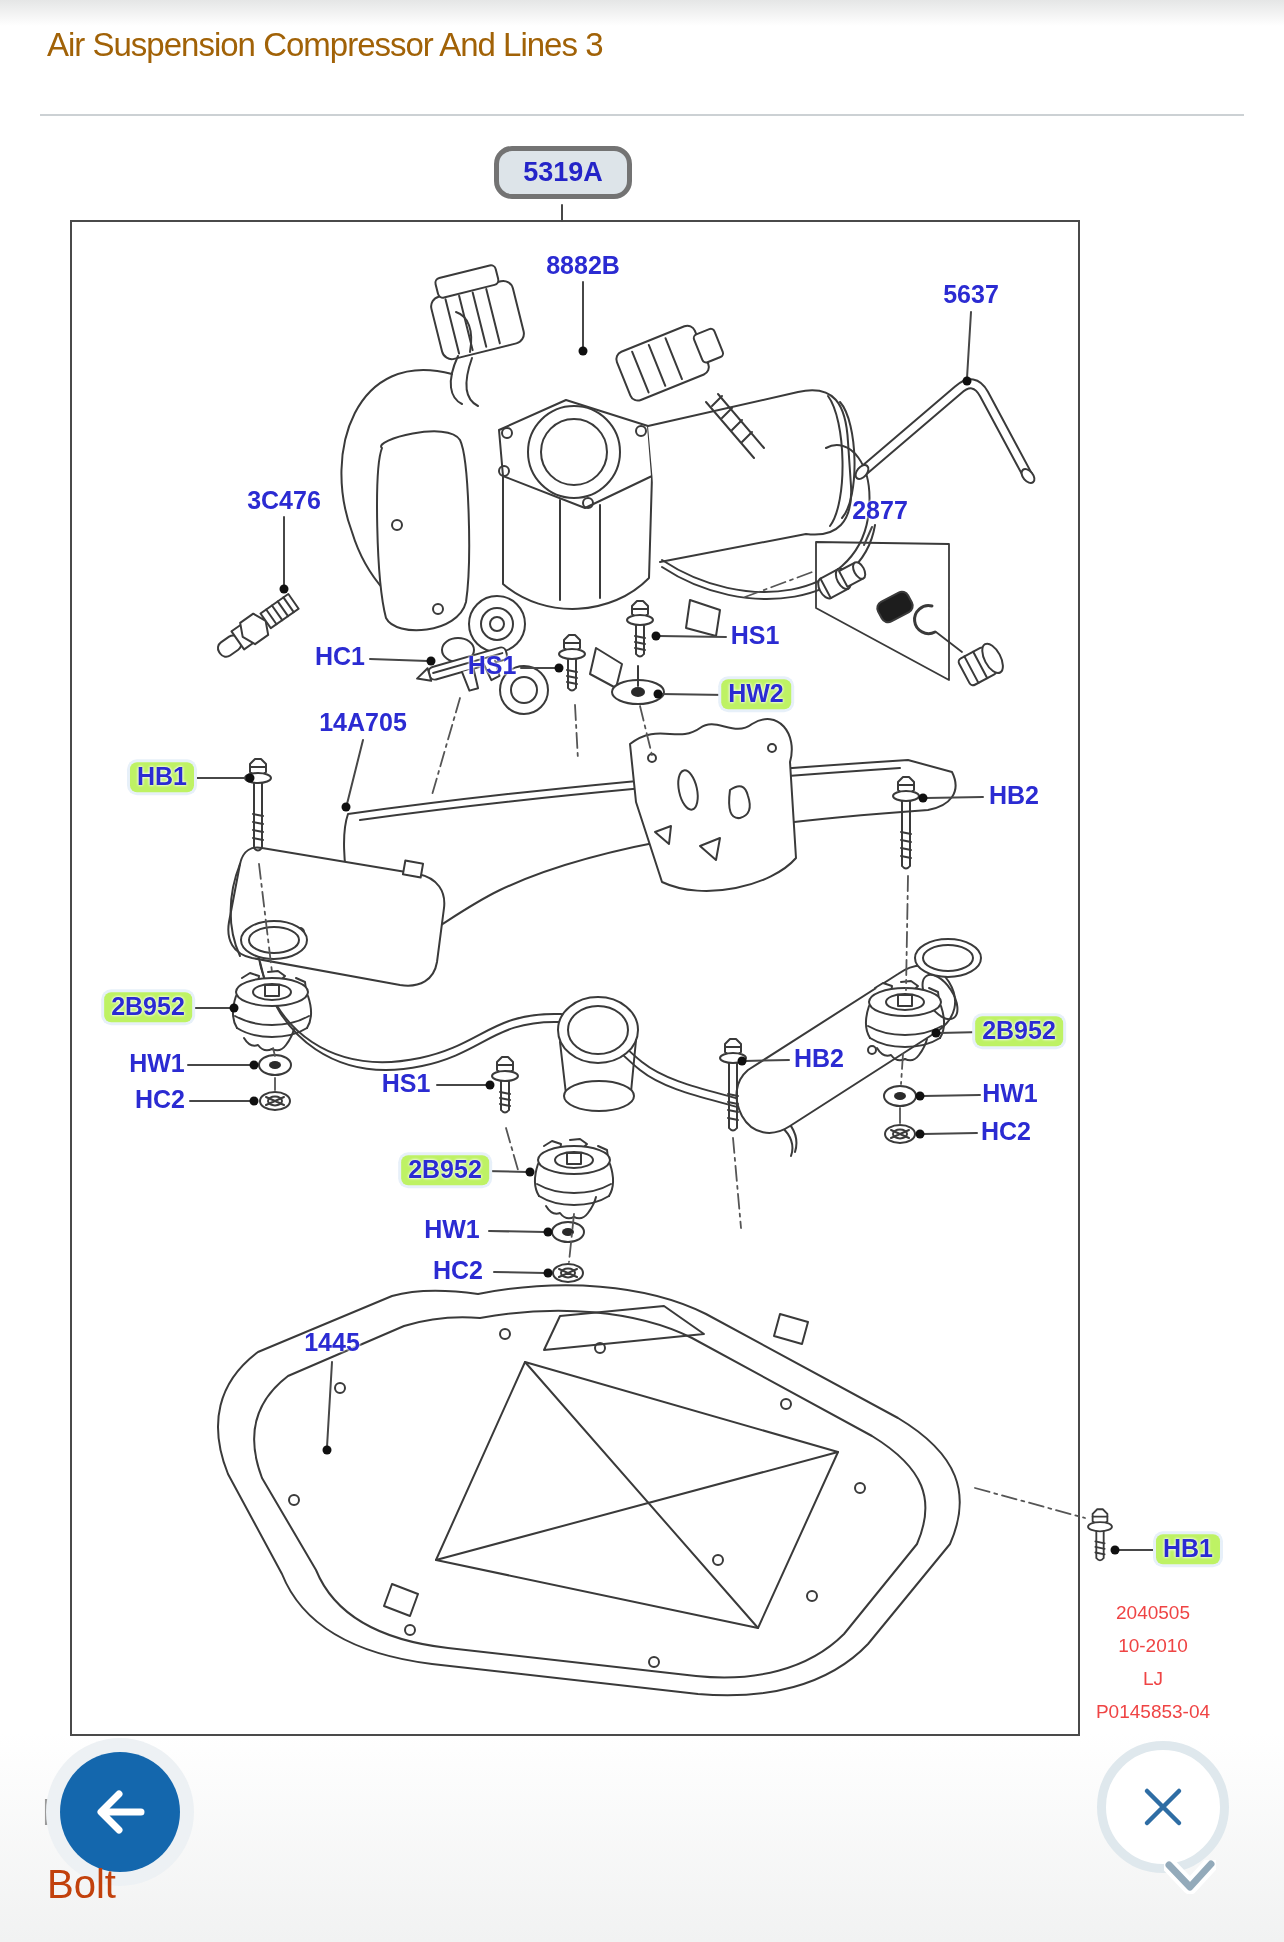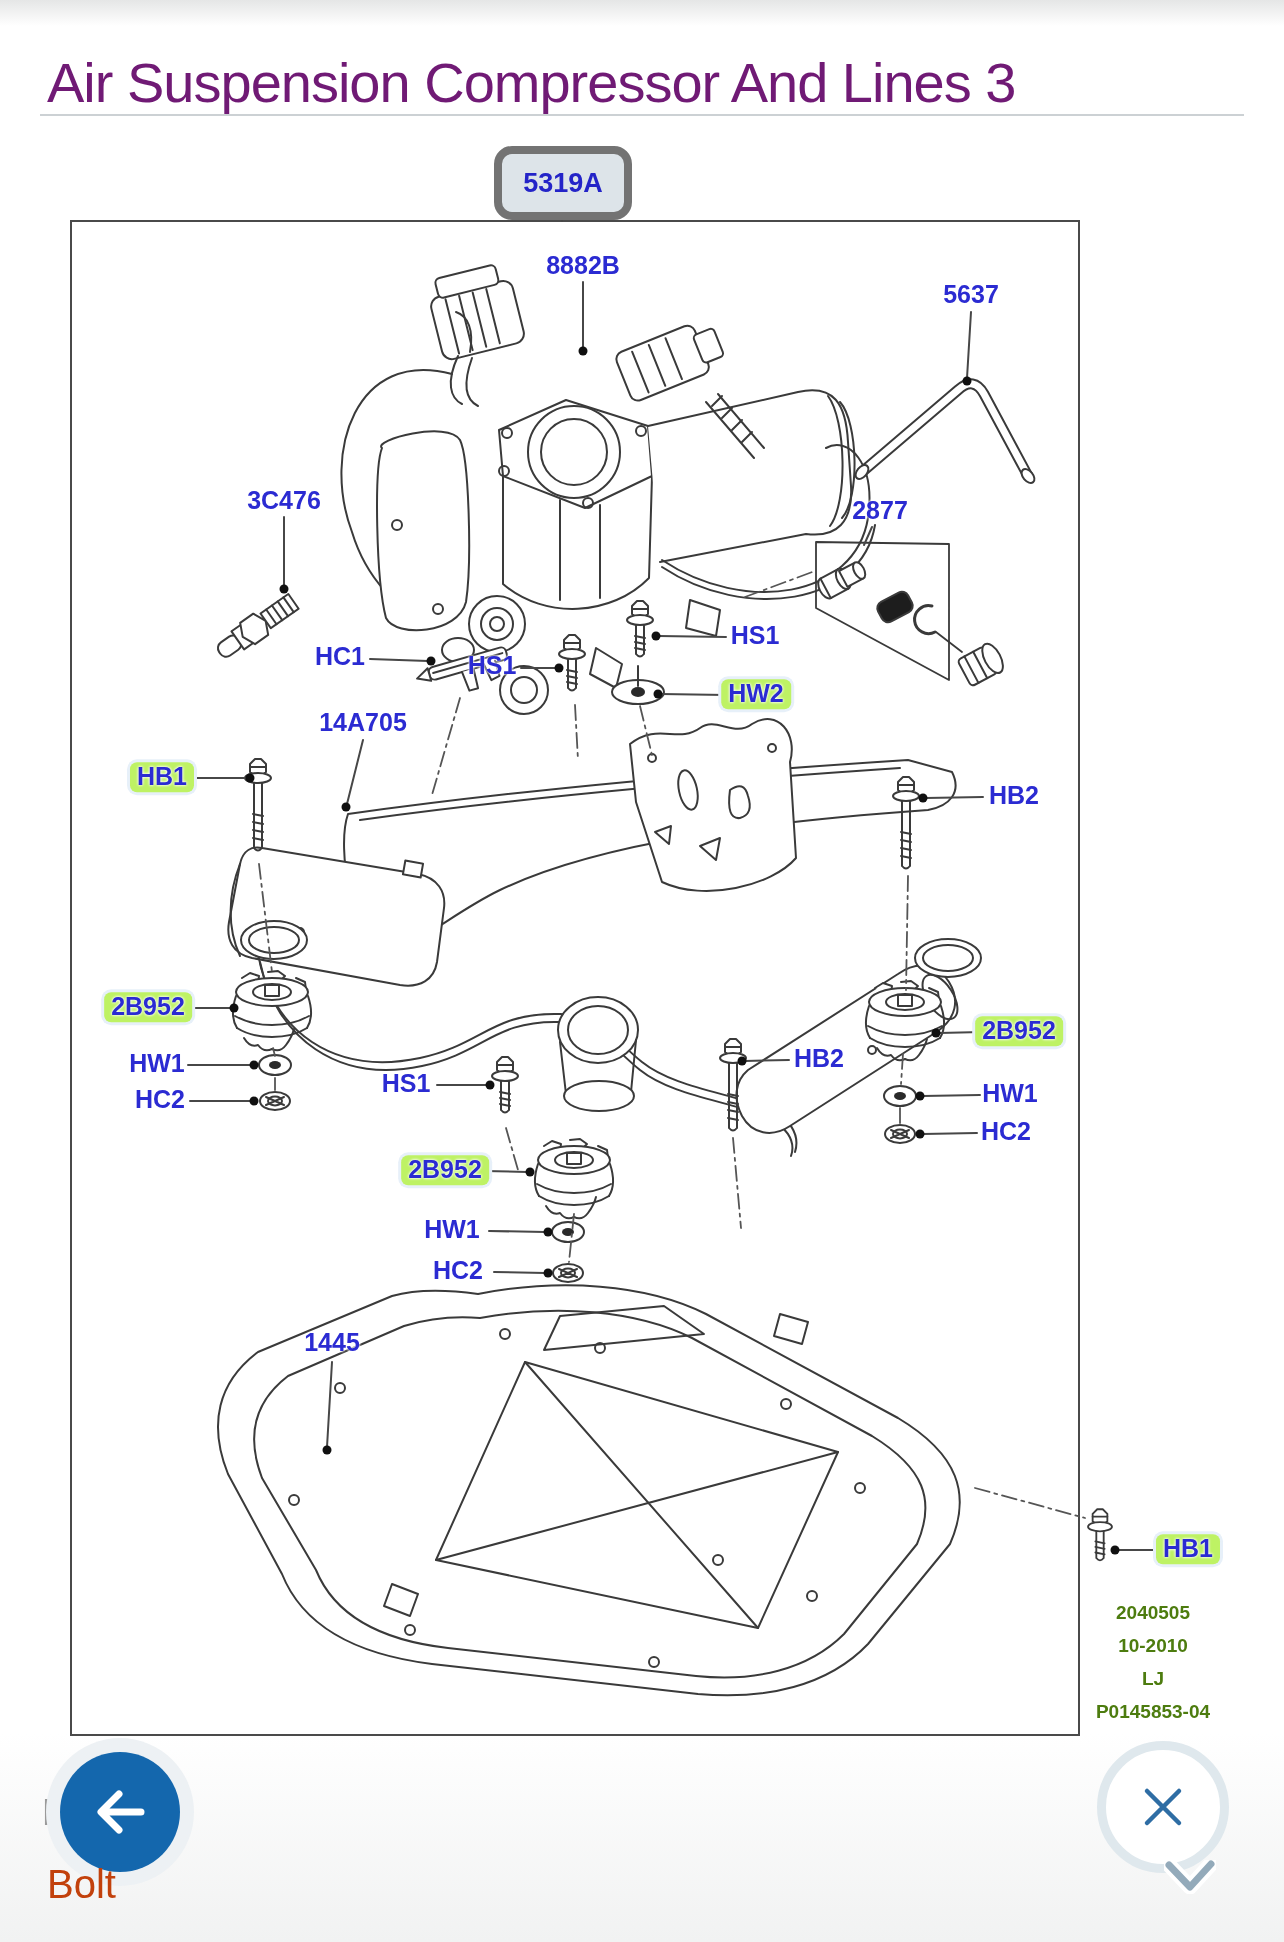--- a/index.html
+++ b/index.html
@@ -1,42 +1,42 @@
 <!DOCTYPE html>
 <html><head>
 <meta charset="utf-8">
 <style>
   html,body{margin:0;padding:0;}
   body{width:1284px;height:1942px;position:relative;background:#ffffff;
        font-family:"Liberation Sans", sans-serif;overflow:hidden;}
   .top-fade{position:absolute;left:0;top:0;width:1284px;height:26px;
        background:linear-gradient(#e5e6e6,#ffffff);}
-  .page-title{position:absolute;left:47px;top:12px;font-size:56px;letter-spacing:-1px;
-       color:#701a75;font-weight:500;white-space:nowrap;}
+  .page-title{position:absolute;left:47px;top:4px;font-size:33px;letter-spacing:-1px;
+       color:#a16207;font-weight:500;white-space:nowrap;}
   .title-divider{position:absolute;left:40px;top:114px;width:1204px;height:0;
        border-top:2px solid #ccd1d4;}
   .bottom-zone{position:absolute;left:0;top:1733px;width:1284px;height:209px;
        background:linear-gradient(#ffffff,#f1f2f2);}
   .frame{position:absolute;left:70px;top:220px;width:1006px;height:1512px;
        border:2px solid #4a4a4a;background:#fff;}
   svg.art{position:absolute;left:0;top:0;z-index:2;}
   
-  .callout{position:absolute;left:494px;top:146px;width:138px;height:74px;z-index:4;
-       background:#dde4e9;border:8px solid #737373;border-radius:18px;
+  .callout{position:absolute;left:494px;top:146px;width:138px;height:53px;z-index:4;
+       background:#dde4e9;border:5px solid #737373;border-radius:18px;
        display:flex;align-items:center;justify-content:center;box-sizing:border-box;
        font-weight:bold;font-size:27px;color:#2424c8;cursor:pointer;}
   
   .lbl{position:absolute;transform:translate(-50%,-50%);z-index:3;
        color:#2b2bd2;font-weight:bold;font-size:25px;white-space:nowrap;line-height:1.1;
        text-shadow:0 0 3px #fff,0 0 3px #fff;cursor:pointer;}
   .lbl.hl{background:#bef264;border-radius:7px;padding:1px 7px;
        box-shadow:0 0 0 3px #e7f0f9;}
   
   .plate{position:absolute;left:1080px;top:1596px;width:146px;z-index:3;
-       text-align:center;font-size:19px;font-weight:700;color:#4d7c0f;line-height:33px;}
+       text-align:center;font-size:19px;font-weight:400;color:#ef4444;line-height:33px;}
   
   .hidden-label{position:absolute;left:42px;top:1792px;font-size:36px;color:#9a9a9a;z-index:5;}
   .back-halo{position:absolute;left:46px;top:1738px;width:148px;height:148px;border-radius:50%;
        background:#edf1f4;z-index:6;}
   .back-btn{position:absolute;left:60px;top:1752px;width:120px;height:120px;border-radius:50%;
        background:#1467ad;z-index:7;display:flex;align-items:center;justify-content:center;cursor:pointer;}
   .part-name{position:absolute;left:47px;top:1862px;font-size:40px;color:#c2410c;z-index:8;}
   .close-btn{position:absolute;left:1097px;top:1741px;width:132px;height:132px;border-radius:50%;
        background:#ffffff;border:9px solid #dfe8ed;box-sizing:border-box;z-index:6;
        display:flex;align-items:center;justify-content:center;cursor:pointer;}

